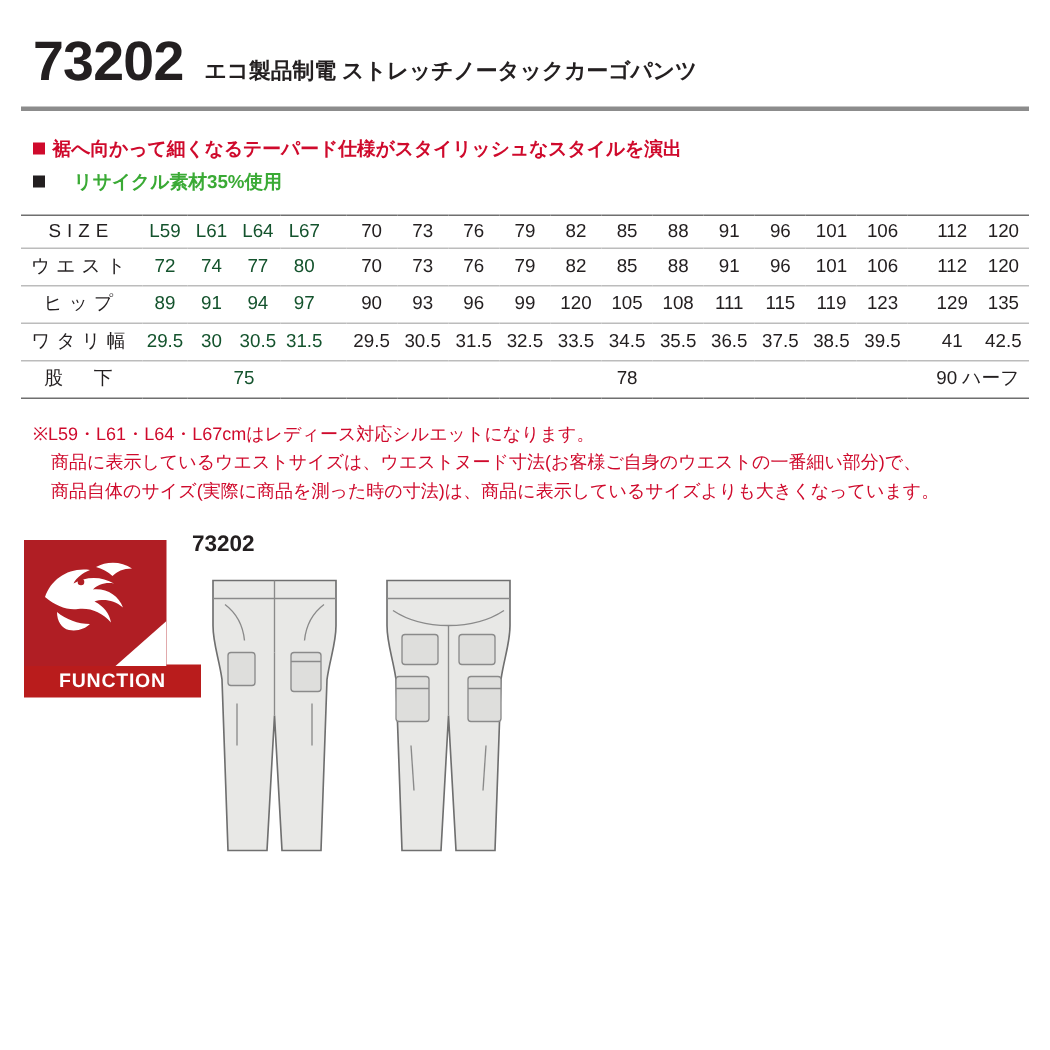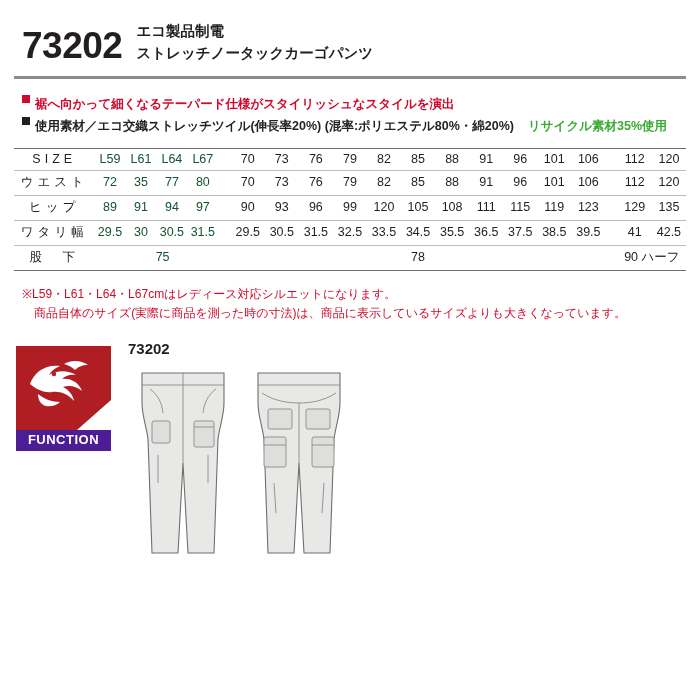--- a/index.html
+++ b/index.html
@@ -30,21 +30,20 @@
   }
   .product-no {
     font-size: 37px;
     font-weight: bold;
     letter-spacing: -0.5px;
     line-height: 1;
     color: #231f20;
   }
   .header-titles {
     display: flex;
-    flex-direction: column;
     gap: 4px;
     padding-bottom: 2px;
   }
   .header-titles .line {
     font-size: 14.5px;
     font-weight: bold;
     line-height: 1.25;
     letter-spacing: 0px;
   }
   .header-rule {
@@ -52,20 +51,21 @@
     background: #8c8c8c;
     margin: 6px 14px 0 14px;
   }
 
   
   .features {
     margin: 16px 0 0 22px;
   }
   .feat-row {
     display: flex;
+    align-items: center;
     font-size: 12.5px;
     font-weight: bold;
     line-height: 1.5;
     margin-bottom: 3px;
   }
   .sq {
     width: 8px;
     height: 8px;
     margin-right: 5px;
     flex: 0 0 auto;
@@ -153,27 +153,27 @@
   }
   .func-badge .corner {
     position: absolute;
     right: 0; bottom: 0;
     width: 0; height: 0;
     border-left: 34px solid transparent;
     border-bottom: 30px solid #ffffff;
   }
   .func-badge svg { position: absolute; left: 8px; top: 8px; }
   .func-label {
-    background: #4c1d95;
+    background: #b91c1c;
     color: #ffffff;
     font-size: 13px;
     font-weight: bold;
     letter-spacing: 0.5px;
     padding: 3px 0 4px 0;
-    width: 95px;
+    width: 118px;
     box-sizing: border-box;
     margin-top: -1px;
   }
   .func-text {
     margin-top: 6px;
     font-size: 9.5px;
     line-height: 1.5;
     color: #231f20;
   }
   .func-text .big {
@@ -210,21 +210,20 @@
   </div>
   <div class="header-rule"></div>
 
   <div class="features">
     <div class="feat-row">
       <span class="sq red"></span>
       <span class="red-text">裾へ向かって細くなるテーパード仕様がスタイリッシュなスタイルを演出</span>
     </div>
     <div class="feat-row">
       <span class="sq dark"></span>
-      <span>使用素材／エコ交織ストレッチツイル(伸長率20%) (混率:ポリエステル80%・綿20%)</span>
       <span class="feat-recycle green-text">リサイクル素材35%使用</span>
     </div>
   </div>
 
   <div class="table-wrap">
     <table class="size">
       <tbody>
         <tr>
           <th class="rowhead">SIZE</th>
           <td class="ladies">L59</td>
@@ -244,21 +243,21 @@
           <td class="men">101</td>
           <td class="men">106</td>
           <td class="grp-gap"></td>
           <td class="men">112</td>
           <td class="men">120</td>
         </tr>
 
         <tr>
           <th class="rowhead">ウエスト</th>
           <td class="ladies">72</td>
-          <td class="ladies">35</td>
+          <td class="ladies">74</td>
           <td class="ladies">77</td>
           <td class="ladies">80</td>
           <td class="grp-gap"></td>
           <td class="men">70</td>
           <td class="men">73</td>
           <td class="men">76</td>
           <td class="men">79</td>
           <td class="men">82</td>
           <td class="men">85</td>
           <td class="men">88</td>
@@ -323,20 +322,21 @@
           <td colspan="11">78</td>
           <td class="grp-gap"></td>
           <td colspan="2">90 ハーフ</td>
         </tr>
       </tbody>
     </table>
   </div>
 
   <div class="notes">
     <div class="n2">※L59・L61・L64・L67cmはレディース対応シルエットになります。</div>
+    <div class="n3">商品に表示しているウエストサイズは、ウエストヌード寸法(お客様ご自身のウエストの一番細い部分)で、</div>
     <div class="n3">商品自体のサイズ(実際に商品を測った時の寸法)は、商品に表示しているサイズよりも大きくなっています。</div>
   </div>
 
   <div class="bottom">
 
     <div class="func-box">
       <div class="func-badge">
         <svg width="78" height="62" viewBox="0 0 78 62">
           <g fill="#ffffff">
             <path d="M6 30 C10 18 22 10 36 12 C31 14 27 17 25 21 C33 16 44 16 52 21 C46 20 41 22 38 25 C47 24 55 29 58 37 C52 32 45 31 39 33 C45 36 49 41 50 47 C44 40 36 37 28 38 C21 39 13 36 6 30 Z"></path>

